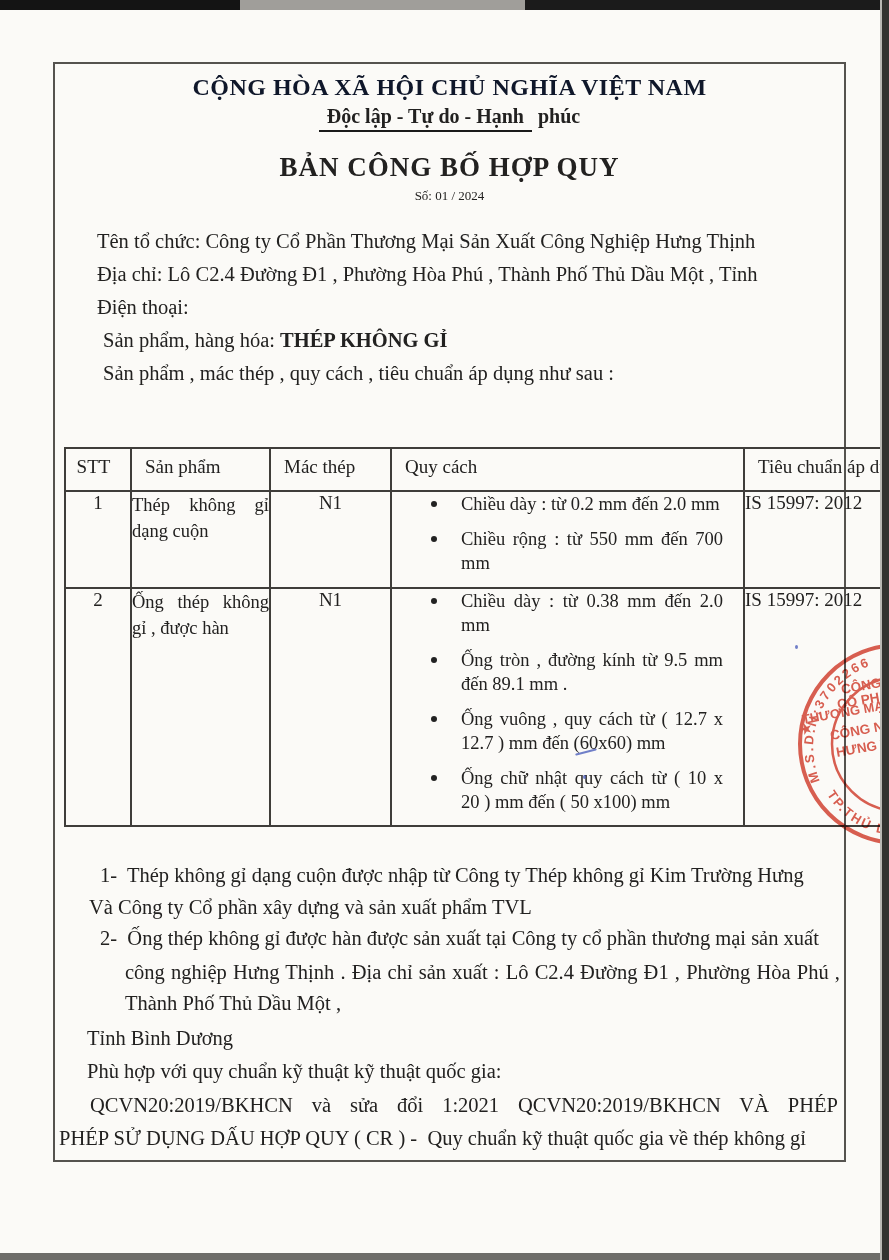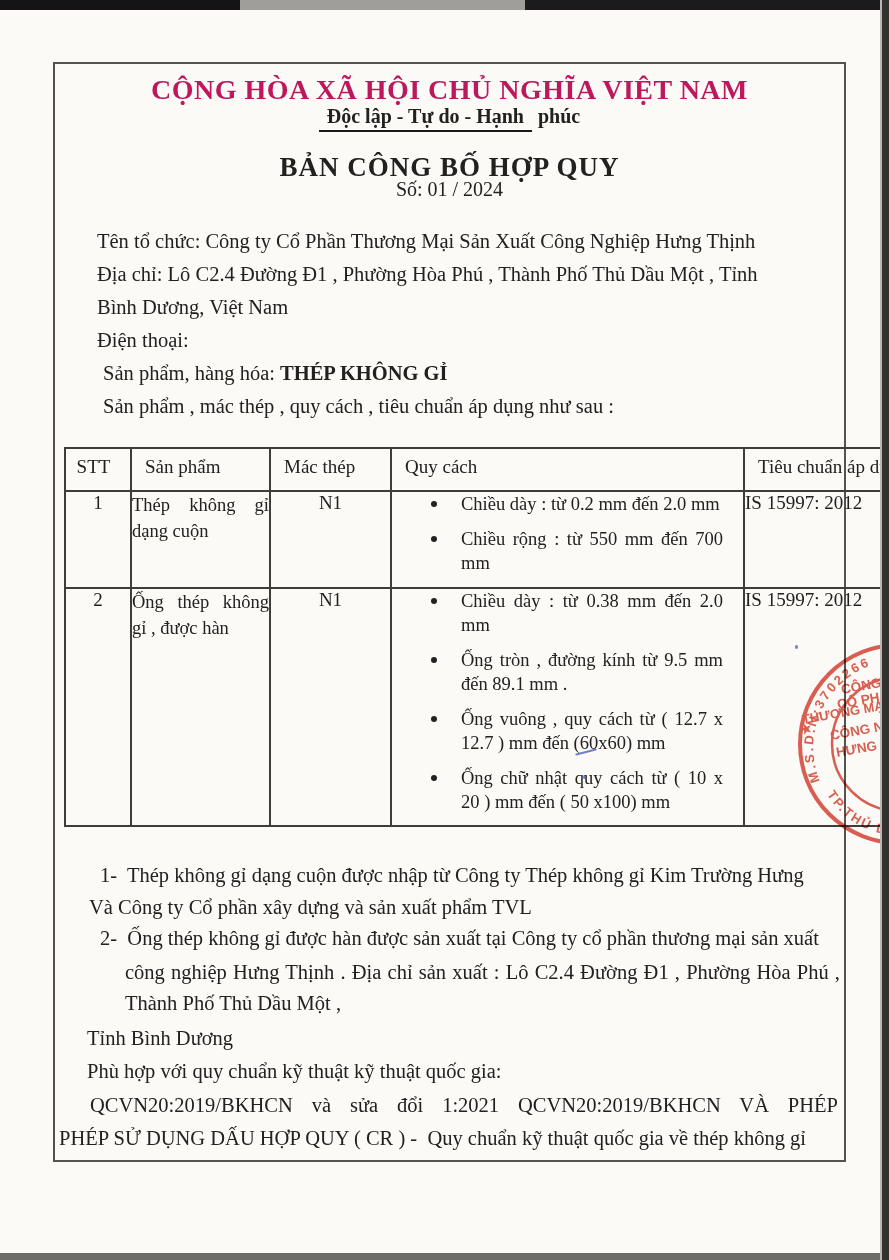--- a/index.html
+++ b/index.html
@@ -13,26 +13,26 @@
   .topbar{position:absolute;left:0;top:0;width:100%;height:10px;
     background:linear-gradient(90deg,#141414 0 27%,#a09e9a 27% 59%,#1b1b1b 59% 100%);}
   .rightband{position:absolute;right:0;top:0;bottom:0;width:7px;background:#33322f;border-left:2px solid #b9b7b2;z-index:50;}
   .bottombar{position:absolute;left:0;bottom:0;width:100%;height:7px;background:#6e6d69;}
 
   .frame{
     position:absolute;left:53px;top:62px;width:793px;height:1100px;
     border:2px solid #55534f;box-sizing:border-box;
   }
   .centered{position:absolute;left:0;width:100%;text-align:center;white-space:nowrap;}
-  .nat-title{top:10px;font-size:28px;font-weight:bold;letter-spacing:.5px;color:#be185d;}
+  .nat-title{top:10px;font-size:24px;font-weight:bold;letter-spacing:.5px;color:#0f172a;}
   .motto{top:41px;font-size:20px;font-weight:bold;}
   .motto .ul{border-bottom:2px solid #1a1a1a;padding:0 8px 3px 8px;}
   .motto .tail{margin-left:6px;}
   .doc-title{top:88px;font-size:27px;font-weight:bold;letter-spacing:1px;}
-  .doc-no{top:114px;font-size:20px;}
+  .doc-no{top:124px;font-size:13px;}
 
   .info{position:absolute;left:42px;top:161px;width:733px;font-size:20.5px;line-height:33px;}
   .info .line{white-space:nowrap;}
   .info .indent{padding-left:6px;}
   .bold{font-weight:bold;}
 
   table.spec{
     position:absolute;left:9px;top:383px;width:773px;
     border-collapse:collapse;table-layout:fixed;font-size:19px;
   }
@@ -74,21 +74,20 @@
     <div class="centered nat-title">CỘNG HÒA XÃ HỘI CHỦ NGHĨA VIỆT NAM</div>
     <div class="centered motto">
       <span class="ul">Độc lập - Tự do - Hạnh</span><span class="tail">phúc</span>
     </div>
     <div class="centered doc-title">BẢN CÔNG BỐ HỢP QUY</div>
     <div class="centered doc-no">Số: 01 / 2024</div>
 
     <div class="info">
       <div class="line">Tên tổ chức: Công ty Cổ Phần Thương Mại Sản Xuất Công Nghiệp Hưng Thịnh</div>
       <div class="line">Địa chỉ: Lô C2.4 Đường Đ1 , Phường Hòa Phú , Thành Phố Thủ Dầu Một , Tỉnh</div>
-      <div class="line">Bình Dương, Việt Nam</div>
       <div class="line">Điện thoại:</div>
       <div class="line indent"><span>Sản phẩm, hàng hóa: </span><span class="bold">THÉP KHÔNG GỈ</span></div>
       <div class="line indent">Sản phẩm , mác thép , quy cách , tiêu chuẩn áp dụng như sau :</div>
     </div>
 
     <table class="spec">
       <tbody>
           <tr class="hdr">
         <th class="c-stt">STT</th>
         <th class="c-prod">Sản phẩm</th>

